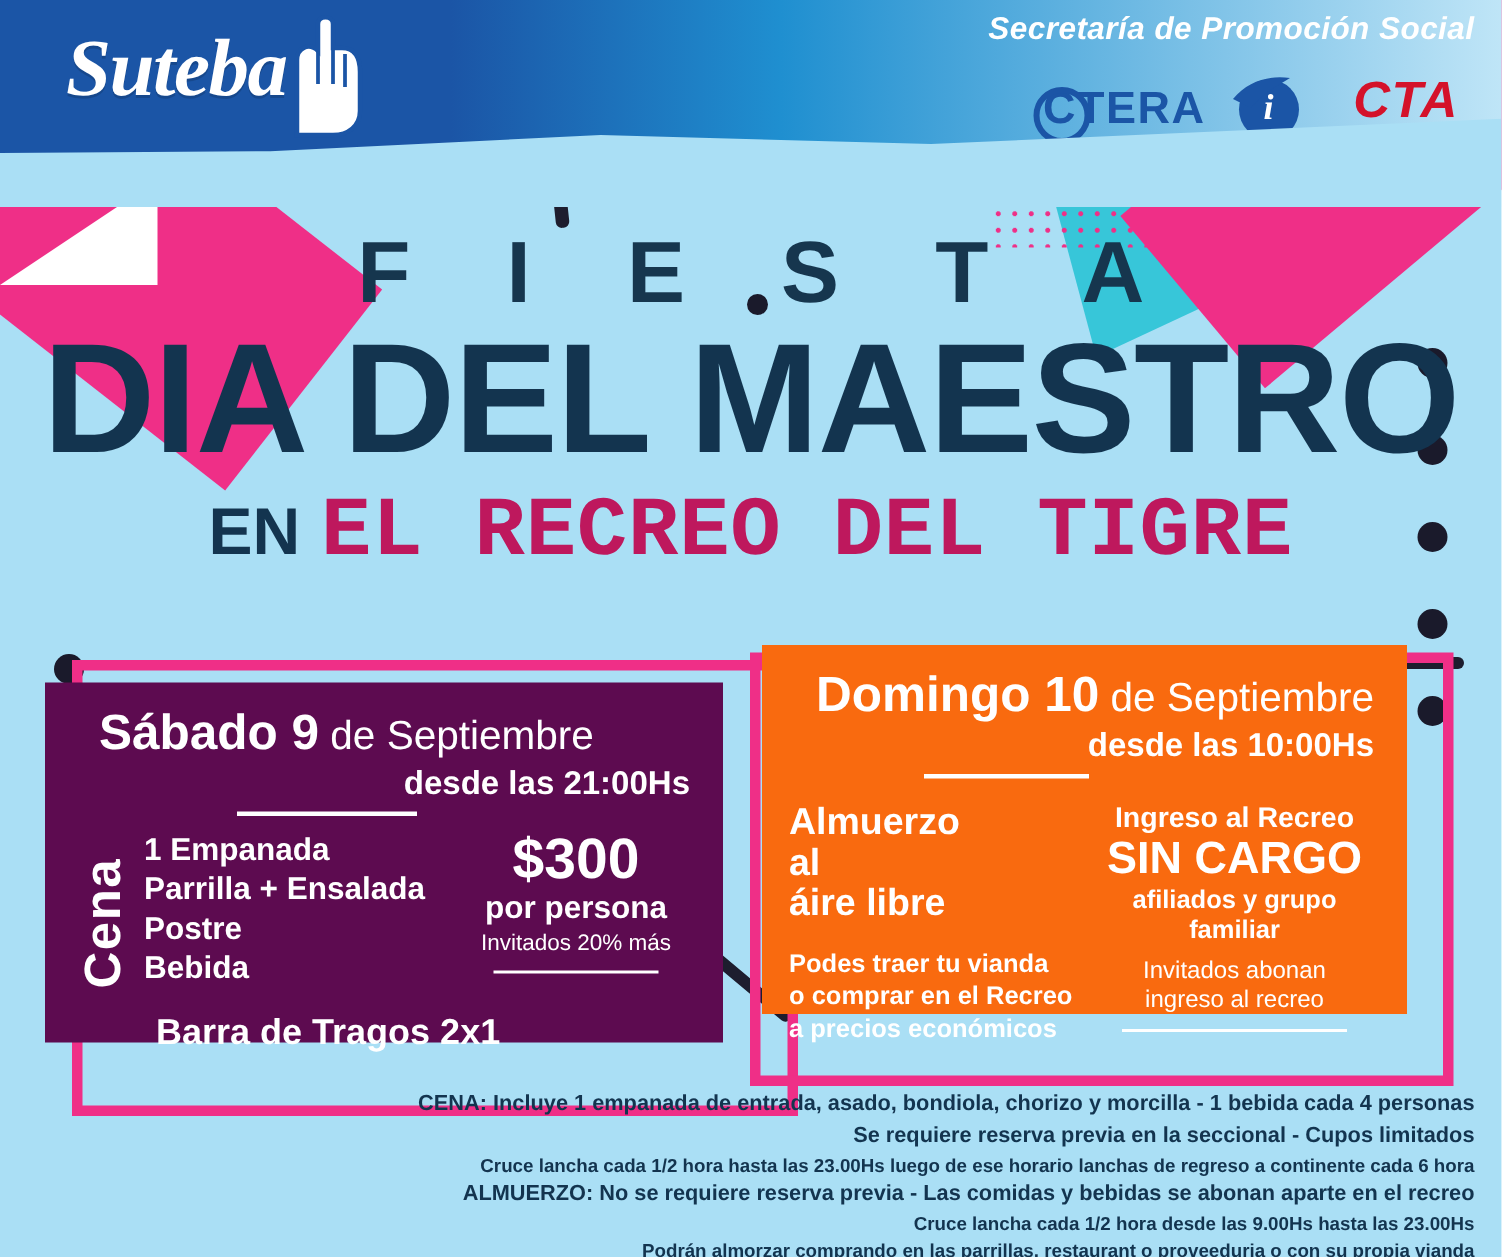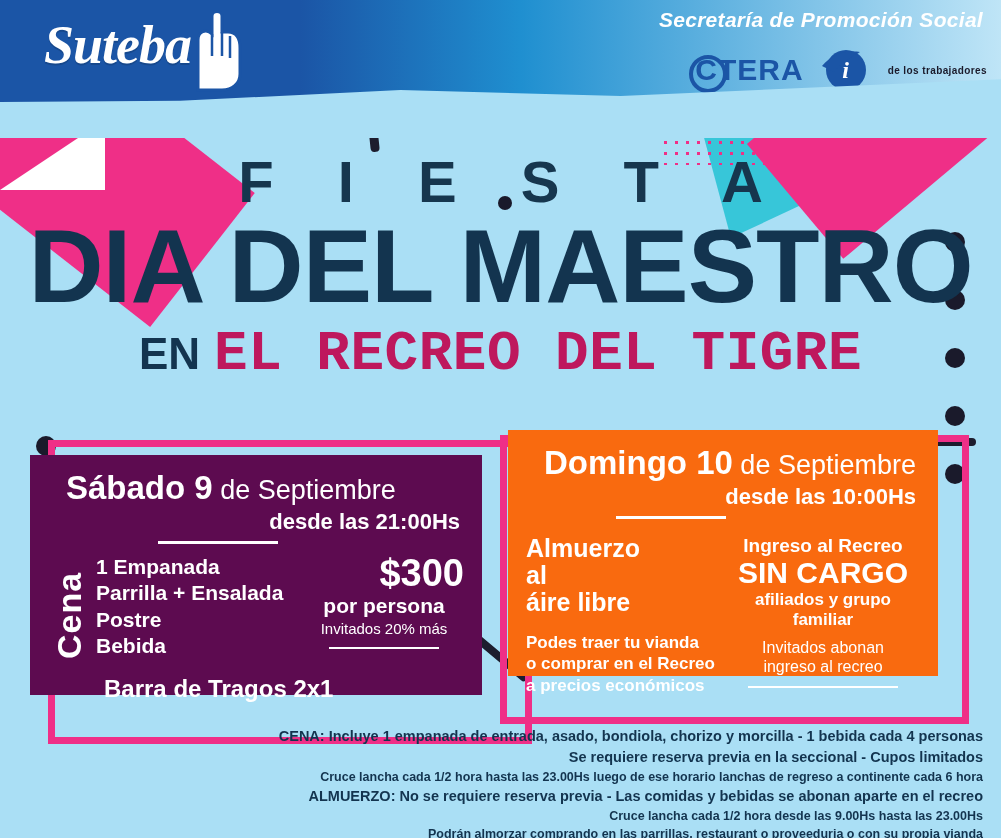--- a/index.html
+++ b/index.html
@@ -320,21 +320,20 @@
   }
   .price-col {
     text-align: center;
     width: 160px;
     margin-left: 6px;
   }
   .price {
     font-size: 38px;
     font-weight: bold;
     line-height: 1;
-    text-align: right;
   }
   .price-sub {
     font-size: 21px;
     font-weight: bold;
     margin-top: 2px;
   }
   .price-note {
     font-size: 15px;
     margin-top: 2px;
   }
@@ -453,20 +452,21 @@
     <div class="secretaria">Secretaría de Promoción Social</div>
     <div class="logos-row">
       <div class="ctera">
         <span class="ring"></span>
         <span>CTERA</span>
       </div>
       <div class="ipe">
         <span>i</span>
       </div>
       <div class="cta">
+        <div class="cta-main">CTA</div>
         <div class="cta-sub">de los trabajadores</div>
       </div>
     </div>
     <svg class="cta-bird" viewBox="0 0 42 26">
       <path d="M2 18 C12 6, 26 2, 40 4 C30 10, 22 14, 14 24 Z" fill="#1b55a6"></path>
     </svg>
     <div class="topbar-wave"></div>
     <div class="logo">Suteba</div>
     <svg class="logo-hand" viewBox="0 0 56 82">
       <path d="M10 80 L10 30 C10 22 18 18 24 24 L24 6 C24 0 34 0 34 6 L34 22 L40 22 C50 22 52 30 52 38 L52 64 C52 74 44 80 34 80 Z" fill="#ffffff" stroke="#1b55a6" stroke-width="3"></path>

